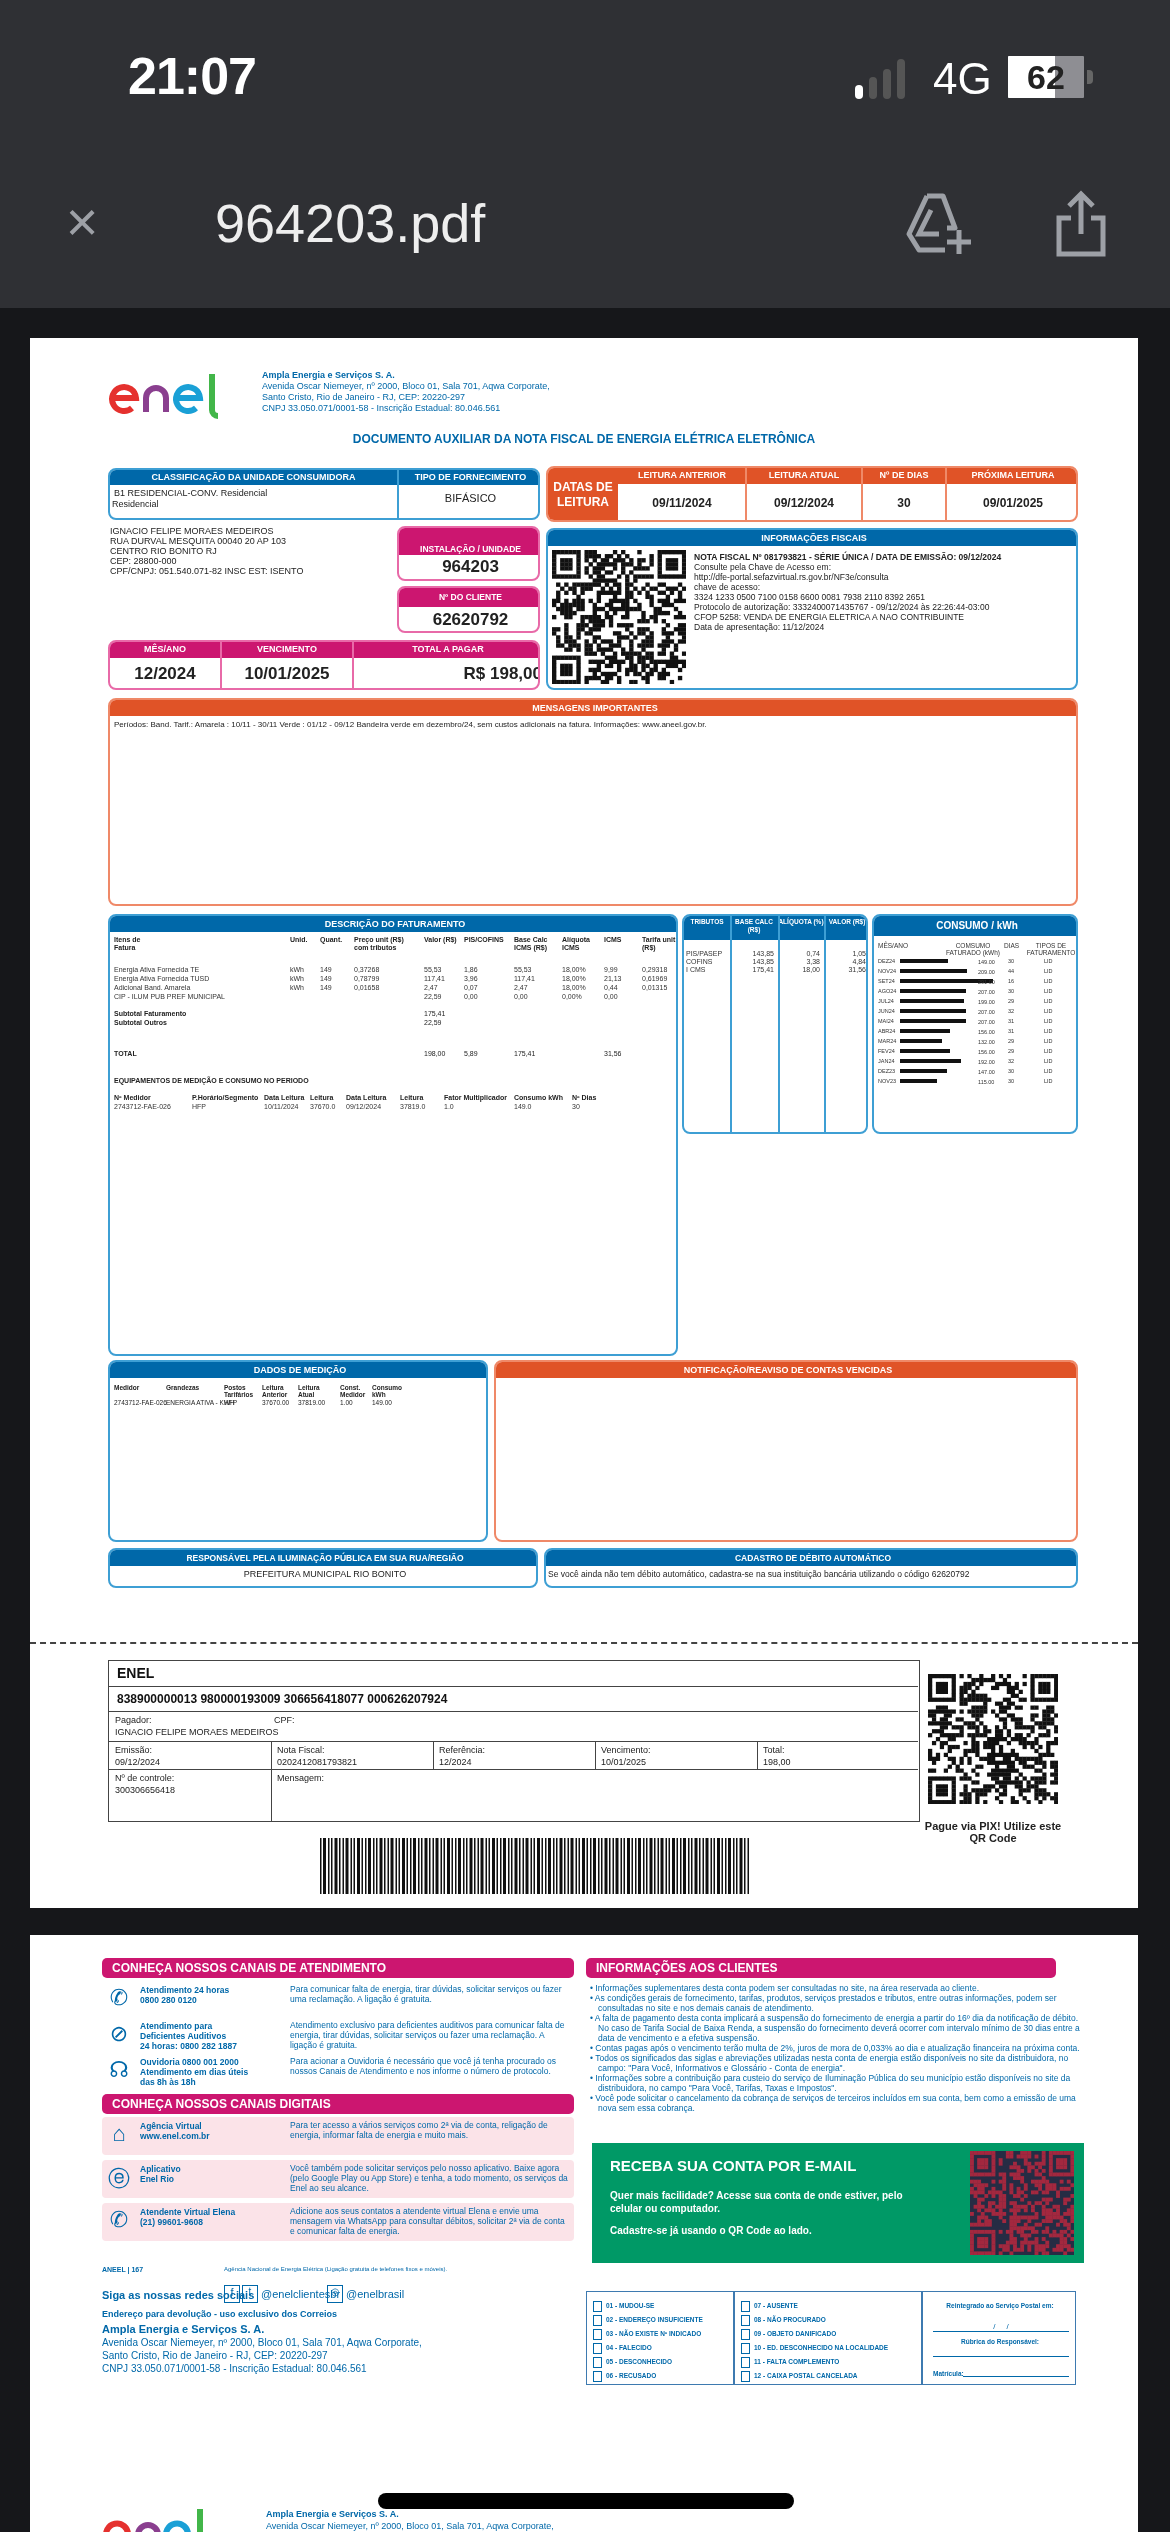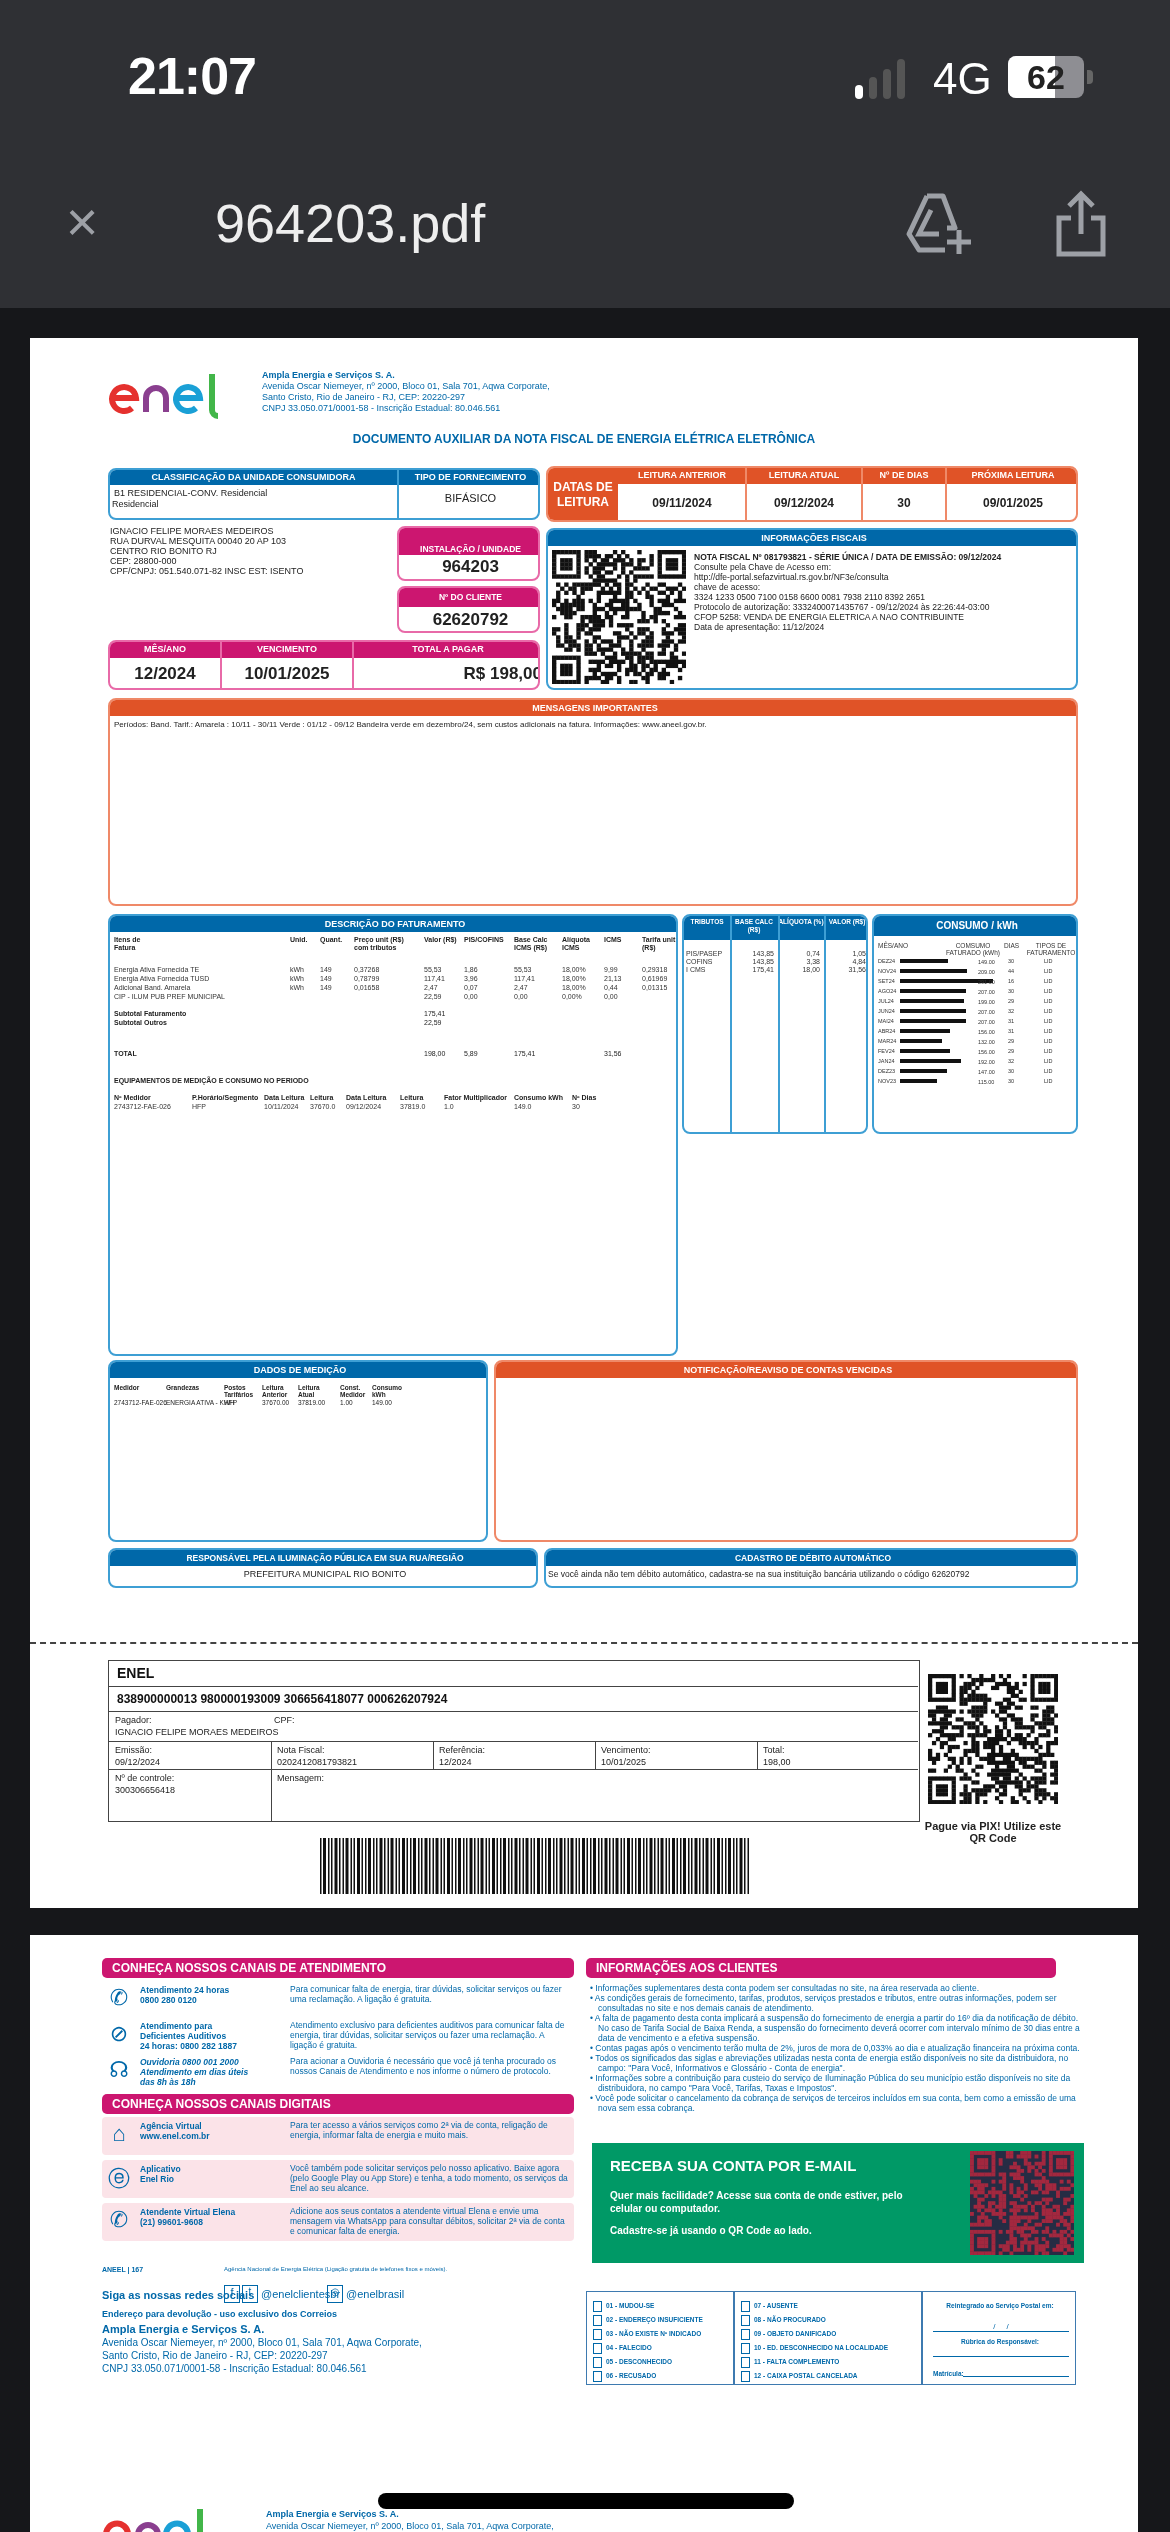--- a/index.html
+++ b/index.html
@@ -2,21 +2,21 @@
 <html><head>
 <meta charset="utf-8">
 <style>
 *{box-sizing:border-box;margin:0;padding:0}
 html,body{width:1170px;height:2532px;overflow:hidden;background:#16171a;font-family:"Liberation Sans",sans-serif}
 .topbar{position:absolute;left:0;top:0;width:1170px;height:308px;background:#2f3034}
 .clock{position:absolute;left:128px;top:46px;color:#fff;font-size:52px;font-weight:bold;letter-spacing:-1px}
 .sig{position:absolute;left:855px;top:57px;width:52px;height:42px}
 .sig span{position:absolute;bottom:0;width:8px;border-radius:4px;background:#555}
 .net{position:absolute;left:933px;top:54px;color:#fff;font-size:44px}
-.batt{position:absolute;left:1008px;top:56px;width:76px;height:42px;border-radius:8px;background:#8e8e93;overflow:hidden}
+.batt{position:absolute;left:1008px;top:56px;width:76px;height:42px;border-radius:1px;background:#8e8e93;overflow:hidden}
 .batt .fill{position:absolute;left:0;top:0;bottom:0;background:#fff}
 .batt .num{position:absolute;left:0;right:0;top:2px;text-align:center;font-weight:bold;font-size:34px;color:#222}
 .battnub{position:absolute;left:1087px;top:70px;width:6px;height:14px;border-radius:0 4px 4px 0;background:#666}
 .closex{position:absolute;left:58px;top:196px;width:48px;height:52px;color:#9da0a6;font-size:56px;line-height:52px;text-align:center}
 .fname{position:absolute;left:215px;top:192px;color:#eee;font-size:54px}
 .drivebtn{position:absolute;left:905px;top:192px;width:72px;height:64px}
 .sharebtn{position:absolute;left:1055px;top:190px;width:52px;height:70px}
 .page{position:absolute;left:30px;background:#fff;width:1108px}
 .p1{top:338px;height:1570px}
 .p2{top:1935px;height:600px}
@@ -1661,21 +1661,21 @@
       </div>
       <div style="position: relative; height: 36px; margin-bottom: 0px;">
         <div style="position: absolute; left: 4px; top: 4px; width: 26px; font-size: 22px; color: rgb(0, 104, 169); text-align: center;">⊘</div>
         <div style="position: absolute; left: 38px; top: 4px; width: 150px; font-size: 8.5px; line-height: 10px; font-weight: bold; color: rgb(0, 104, 169); white-space: pre-line;">Atendimento para
 Deficientes Auditivos
 24 horas: 0800 282 1887</div>
         <div style="position: absolute; left: 188px; top: 3px; width: 280px; font-size: 8.5px; line-height: 10px; color: rgb(0, 104, 169);">Atendimento exclusivo para deficientes auditivos para comunicar falta de energia, tirar dúvidas, solicitar serviços ou fazer uma reclamação. A ligação é gratuita.</div>
       </div>
       <div style="position: relative; height: 36px; margin-bottom: 0px;">
         <div style="position: absolute; left: 4px; top: 4px; width: 26px; font-size: 22px; color: rgb(0, 104, 169); text-align: center;">☊</div>
-        <div style="position: absolute; left: 38px; top: 4px; width: 150px; font-size: 8.5px; line-height: 10px; font-weight: bold; color: rgb(0, 104, 169); white-space: pre-line; font-style: italic;">Ouvidoria 0800 001 2000
+        <div style="position: absolute; left: 38px; top: 4px; width: 150px; font-size: 8.5px; line-height: 10px; font-weight: bold; color: rgb(0, 104, 169); white-space: pre-line;">Ouvidoria 0800 001 2000
 Atendimento em dias úteis
 das 8h às 18h</div>
         <div style="position: absolute; left: 188px; top: 3px; width: 280px; font-size: 8.5px; line-height: 10px; color: rgb(0, 104, 169);">Para acionar a Ouvidoria é necessário que você já tenha procurado os nossos Canais de Atendimento e nos informe o número de protocolo.</div>
       </div>
     </div>
   <div class="abs pink" style="left:72px;top:159px;width:472px;height:20px;border-radius:5px;color:#fff;font-weight:bold;font-size:12px;line-height:20px;padding-left:10px">CONHEÇA NOSSOS CANAIS DIGITAIS</div>
   <div id="digital" class="abs" style="left:72px;top:182px;width:472px">
       <div style="position: relative; height: 38px; margin-bottom: 5px; background: rgb(251, 227, 232); border-radius: 4px;">
         <div style="position: absolute; left: 4px; top: 4px; width: 26px; font-size: 22px; color: rgb(0, 104, 169); text-align: center;">⌂</div>
         <div style="position: absolute; left: 38px; top: 4px; width: 150px; font-size: 8.5px; line-height: 10px; font-weight: bold; color: rgb(0, 104, 169); white-space: pre-line;">Agência Virtual

